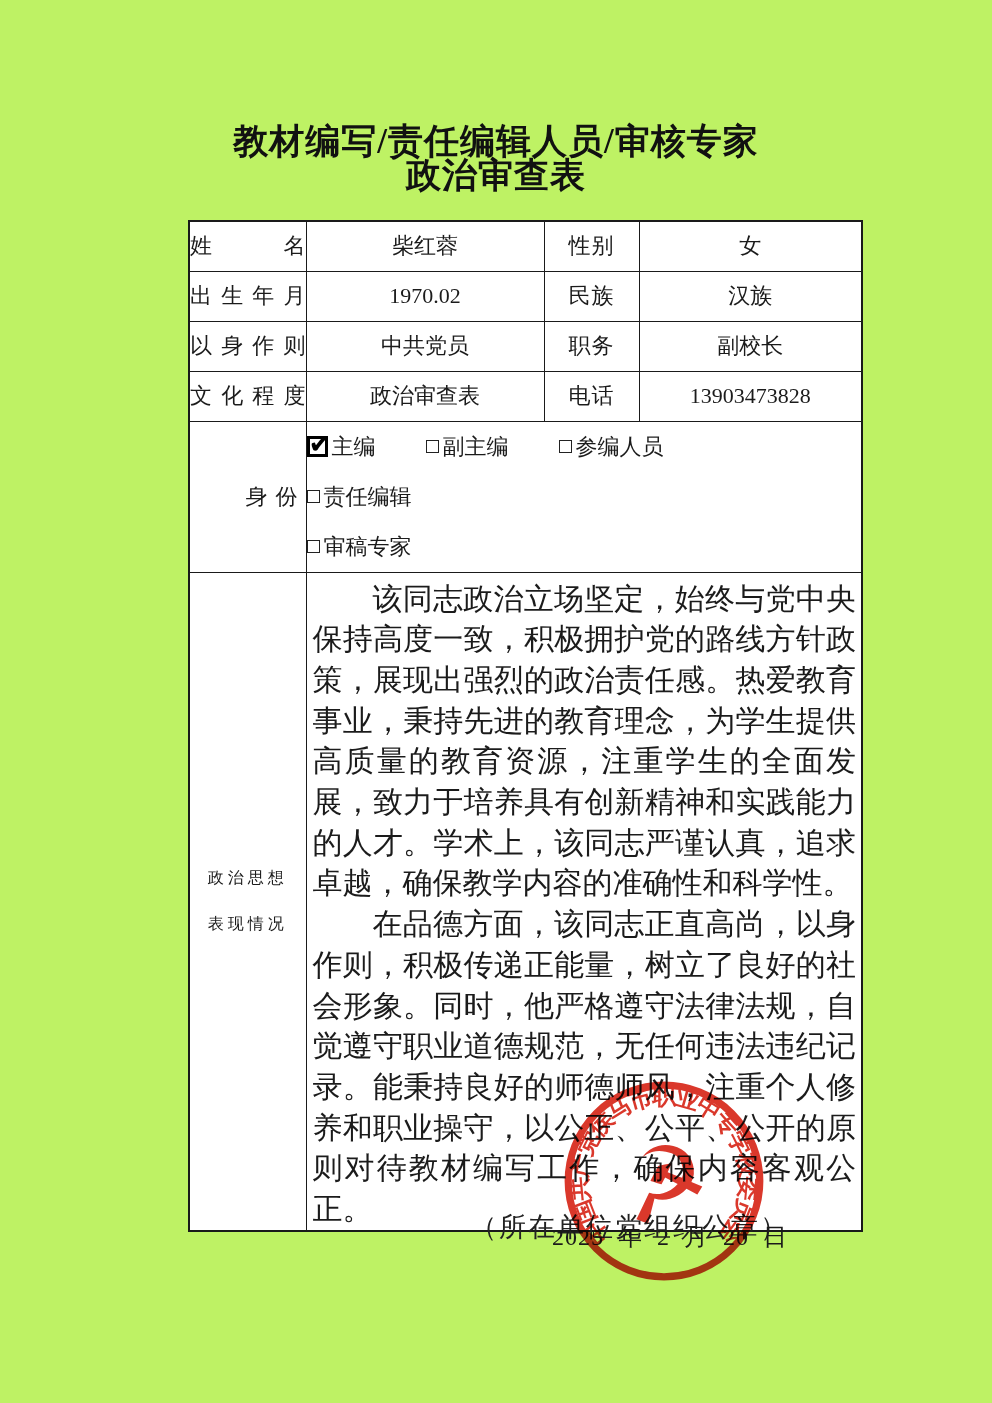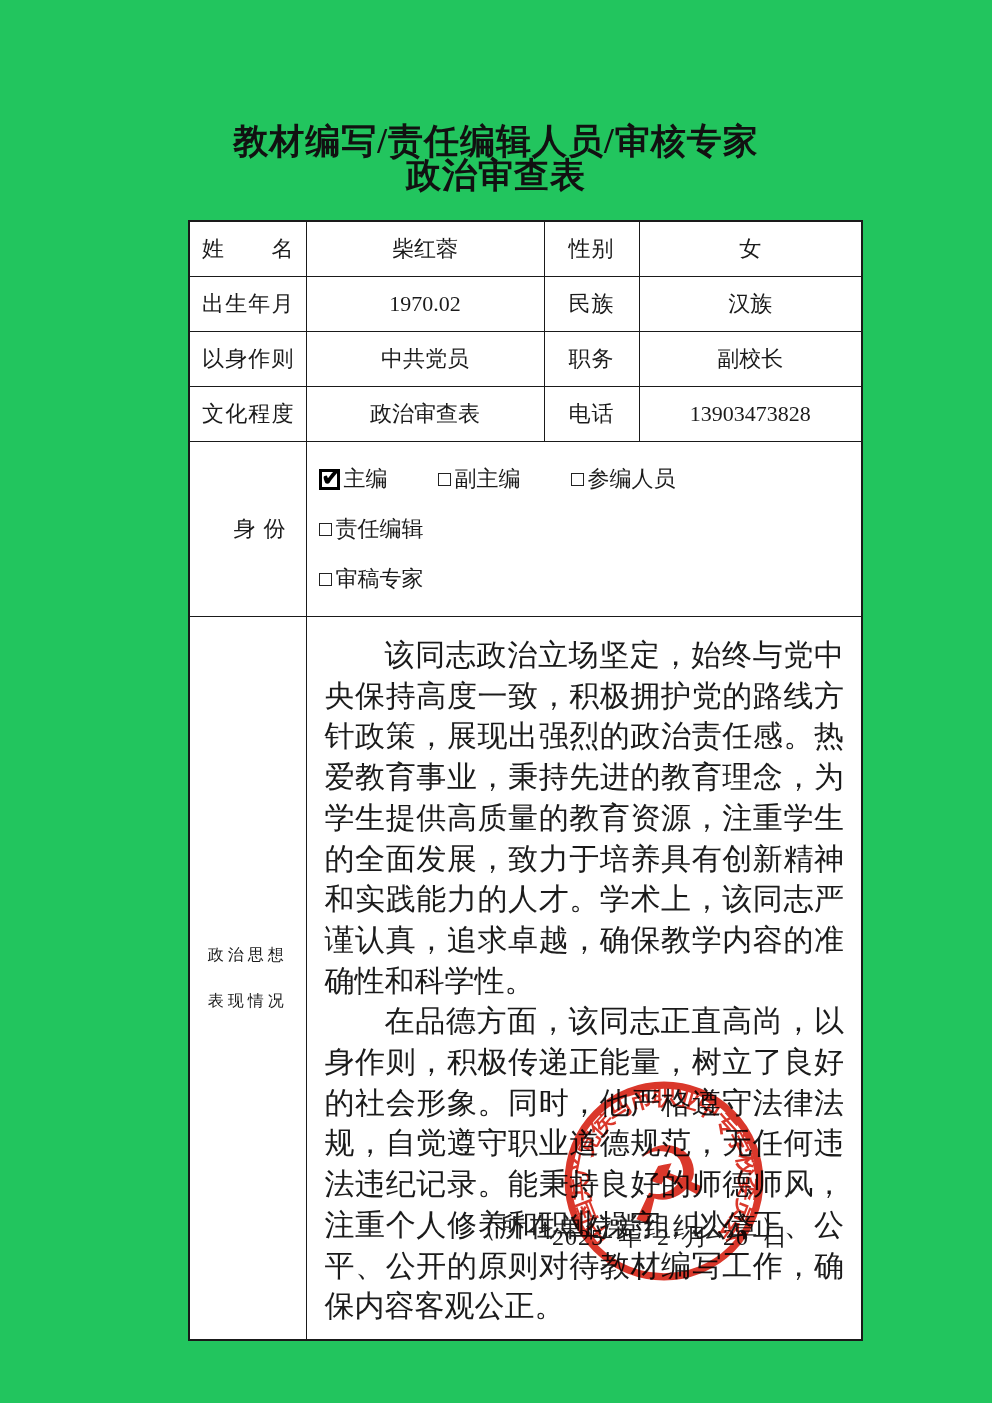--- a/index.html
+++ b/index.html
@@ -1,25 +1,25 @@
 <!DOCTYPE html>
 <html><head>
 <meta charset="utf-8">
 <style>
   html,body{margin:0;padding:0;background:#fff;}
-  .page{position:relative;width:992px;height:1403px;background:#22c55e;overflow:hidden;
+  .page{position:relative;width:992px;height:1403px;background:#bef264;overflow:hidden;
         font-family:"Liberation Serif","DejaVu Serif",serif;color:#1b1b1b;}
   .title{position:absolute;left:0;width:992px;text-align:center;font-weight:bold;
          font-size:35px;letter-spacing:1px;color:#111;}
   .title1{top:118px;}
   .title2{top:152px;}
   table.form{position:absolute;left:188px;top:220px;width:673px;border-collapse:collapse;
              table-layout:fixed;background:#fff;border:2px solid #1a1a1a;}
   table.form td{border:1.5px solid #1a1a1a;font-size:22px;color:#1b1b1b;
-                padding:12px;vertical-align:middle;overflow:hidden;}
+                padding:0;vertical-align:middle;overflow:hidden;}
   td.lbl{padding:0 9px;}
   td.lbl .spread{display:block;width:100%;text-align:justify;text-align-last:justify;}
   td.val{text-align:center;}
   td.lbl2{text-align:center;letter-spacing:1px;}
   tr.r{height:50px;}
   tr.r-id{height:151px;}
   tr.r-pol{height:637px;}
   td.id-lbl{text-align:right;letter-spacing:8px;padding-left:8px;}
   .id-cell{padding:14px 6px 10px 8px;}
   .id-line{height:50px;display:flex;align-items:center;}

